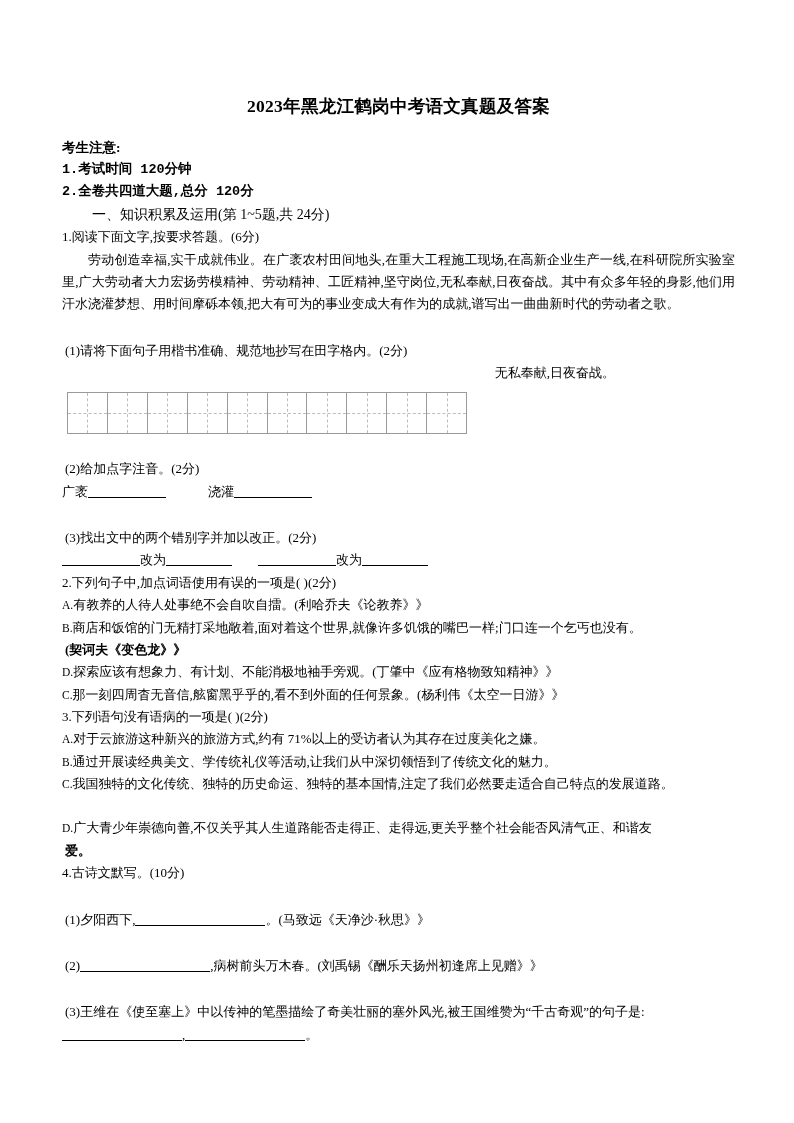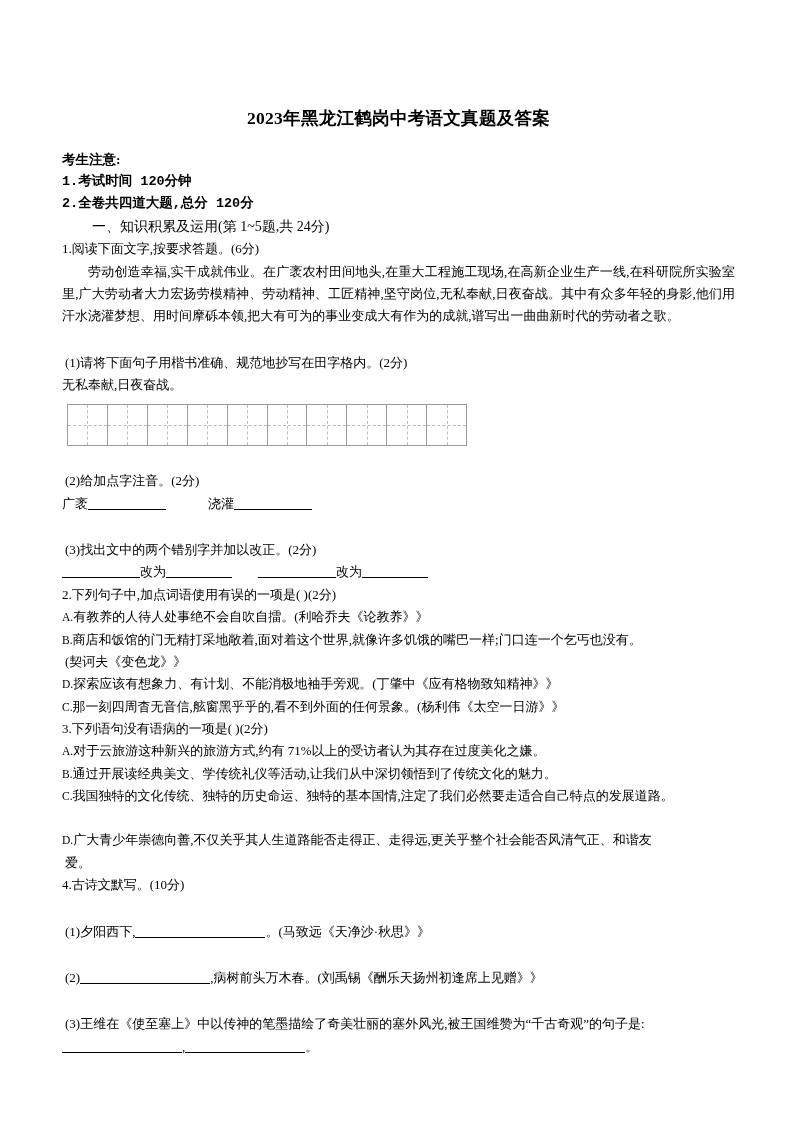--- a/index.html
+++ b/index.html
@@ -12,21 +12,21 @@
     height: 1123px;
     font-family: "Liberation Serif", "DejaVu Serif", serif;
     color: #000000;
     overflow: hidden;
   }
   .page {
     position: relative;
     width: 794px;
     height: 803px;
     box-sizing: border-box;
-    padding: 12px 59px 0 62px;
+    padding: 0 59px 0 62px;
   }
   .doc-title {
     text-align: center;
     font-size: 17.5px;
     font-weight: bold;
     letter-spacing: 0.3px;
     margin: 0;
     padding-top: 96px;
     line-height: 1.2;
   }
@@ -62,33 +62,34 @@
   }
   .sub-q {
     font-size: 13px;
     line-height: 1.72;
     padding-left: 3px;
     margin-top: 24px;
   }
   .centered-sentence {
     font-size: 13px;
     line-height: 1.72;
-    text-align: left;
+    text-align: right;
     padding-right: 120px;
   }
   .opt {
     font-size: 13px;
     line-height: 1.72;
     text-align: justify;
     text-justify: inter-ideograph;
   }
   .opt-cont {
     font-size: 13px;
     line-height: 1.72;
     padding-left: 3px;
+    font-weight: bold;
   }
   .blank-line {
     font-size: 13px;
     line-height: 1.72;
   }
   .opt-letter {
     font-size: 11.5px;
   }
   
   .tianzige {

